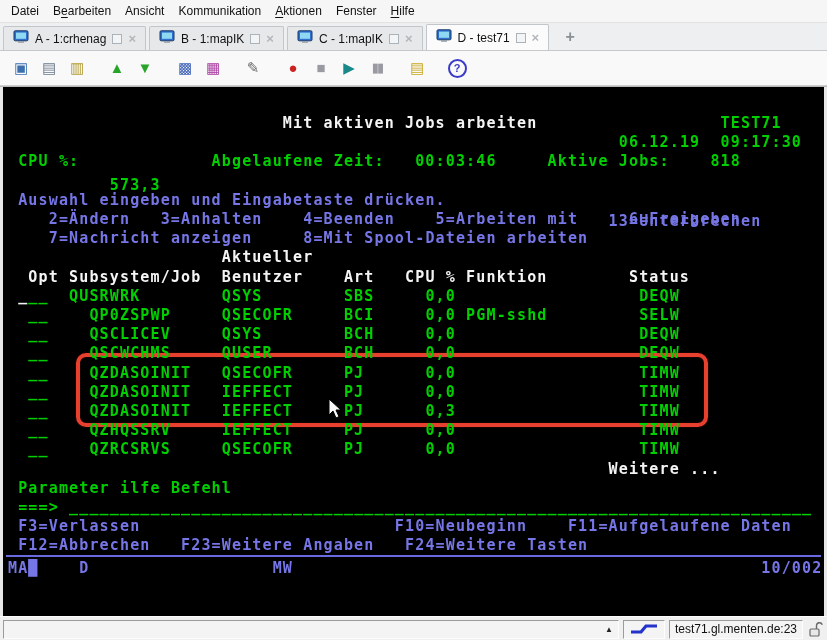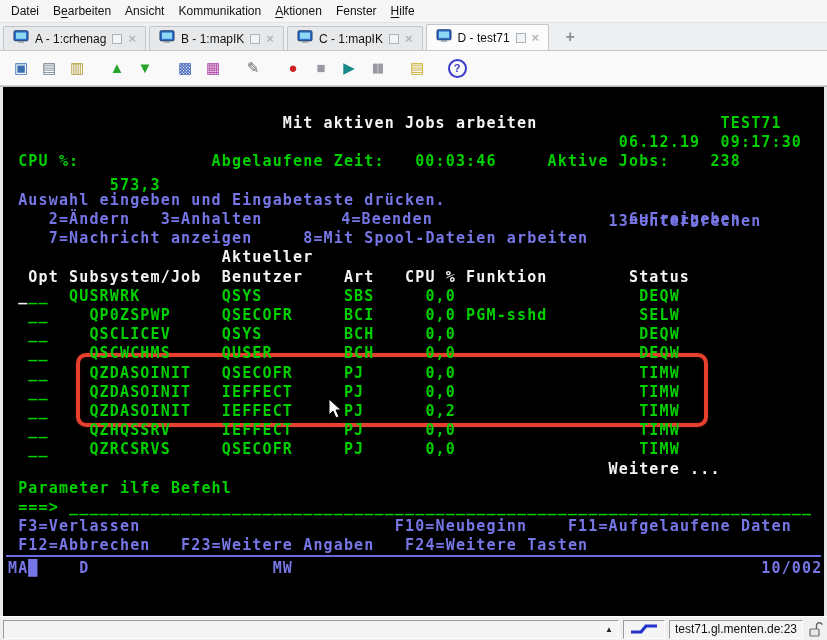--- a/index.html
+++ b/index.html
@@ -155,25 +155,26 @@
       <polygon points="1,1 1,17 5,13 8,20 11,18.6 8,12 13,12" fill="#f8f8f8" stroke="#000" stroke-width="1"></polygon>
     </svg>
   <span class="seg w" style="left: 279.86px; top: 27px;">Mit aktiven Jobs arbeiten</span>
       <span class="seg g" style="left: 717.6px; top: 27px;">TEST71</span>
       <span class="seg g" style="left: 615.8px; top: 46.2px;">06.12.19  09:17:30</span>
       <span class="seg g" style="left: 15.18px; top: 65.4px;">CPU %:</span>
       <span class="seg g" style="left: 106.8px; top: 65.4px; margin-top: 24px;">573,3</span>
       <span class="seg g" style="left: 208.6px; top: 65.4px;">Abgelaufene Zeit:</span>
       <span class="seg g" style="left: 412.2px; top: 65.4px;">00:03:46</span>
       <span class="seg g" style="left: 544.54px; top: 65.4px;">Aktive Jobs:</span>
-      <span class="seg g" style="left: 707.42px; top: 65.4px;">238</span>
+      <span class="seg g" style="left: 707.42px; top: 65.4px;">818</span>
       <span class="seg b" style="left: 15.18px; top: 103.8px;">Auswahl eingeben und Eingabetaste drücken.</span>
       <span class="seg b" style="left: 45.72px; top: 123px;">2=Ändern</span>
       <span class="seg b" style="left: 157.7px; top: 123px;">3=Anhalten</span>
-      <span class="seg b" style="left: 300.22px; top: 123px; margin-left: 38px;">4=Beenden</span>
+      <span class="seg b" style="left: 300.22px; top: 123px;">4=Beenden</span>
+      <span class="seg b" style="left: 432.56px; top: 123px;">5=Arbeiten mit</span>
       <span class="seg b" style="left: 625.98px; top: 123px;">6=Freigeben</span>
       <span class="seg b" style="left: 45.72px; top: 142.2px;">7=Nachricht anzeigen</span>
       <span class="seg b" style="left: 300.22px; top: 142.2px;">8=Mit Spool-Dateien arbeiten</span>
       <span class="seg b" style="left: 605.62px; top: 125px;">13=Unterbrechen</span>
       <span class="seg w" style="left: 218.78px; top: 161.4px;">Aktueller</span>
       <span class="seg w" style="left: 25.36px; top: 180.6px;">Opt</span>
       <span class="seg w" style="left: 66.08px; top: 180.6px;">Subsystem/Job</span>
       <span class="seg w" style="left: 218.78px; top: 180.6px;">Benutzer</span>
       <span class="seg w" style="left: 340.94px; top: 180.6px;">Art</span>
       <span class="seg w" style="left: 402.02px; top: 180.6px;">CPU %</span>
@@ -214,21 +215,21 @@
       <span class="seg g" style="left: 25.36px; top: 295.8px;">__</span>
       <span class="seg g" style="left: 86.44px; top: 295.8px;">QZDASOINIT</span>
       <span class="seg g" style="left: 218.78px; top: 295.8px;">IEFFECT</span>
       <span class="seg g" style="left: 340.94px; top: 295.8px;">PJ</span>
       <span class="seg g" style="left: 422.38px; top: 295.8px;">0,0</span>
       <span class="seg g" style="left: 636.16px; top: 295.8px;">TIMW</span>
       <span class="seg g" style="left: 25.36px; top: 315px;">__</span>
       <span class="seg g" style="left: 86.44px; top: 315px;">QZDASOINIT</span>
       <span class="seg g" style="left: 218.78px; top: 315px;">IEFFECT</span>
       <span class="seg g" style="left: 340.94px; top: 315px;">PJ</span>
-      <span class="seg g" style="left: 422.38px; top: 315px;">0,2</span>
+      <span class="seg g" style="left: 422.38px; top: 315px;">0,3</span>
       <span class="seg g" style="left: 636.16px; top: 315px;">TIMW</span>
       <span class="seg g" style="left: 25.36px; top: 334.2px;">__</span>
       <span class="seg g" style="left: 86.44px; top: 334.2px;">QZHQSSRV</span>
       <span class="seg g" style="left: 218.78px; top: 334.2px;">IEFFECT</span>
       <span class="seg g" style="left: 340.94px; top: 334.2px;">PJ</span>
       <span class="seg g" style="left: 422.38px; top: 334.2px;">0,0</span>
       <span class="seg g" style="left: 636.16px; top: 334.2px;">TIMW</span>
       <span class="seg g" style="left: 25.36px; top: 353.4px;">__</span>
       <span class="seg g" style="left: 86.44px; top: 353.4px;">QZRCSRVS</span>
       <span class="seg g" style="left: 218.78px; top: 353.4px;">QSECOFR</span>

